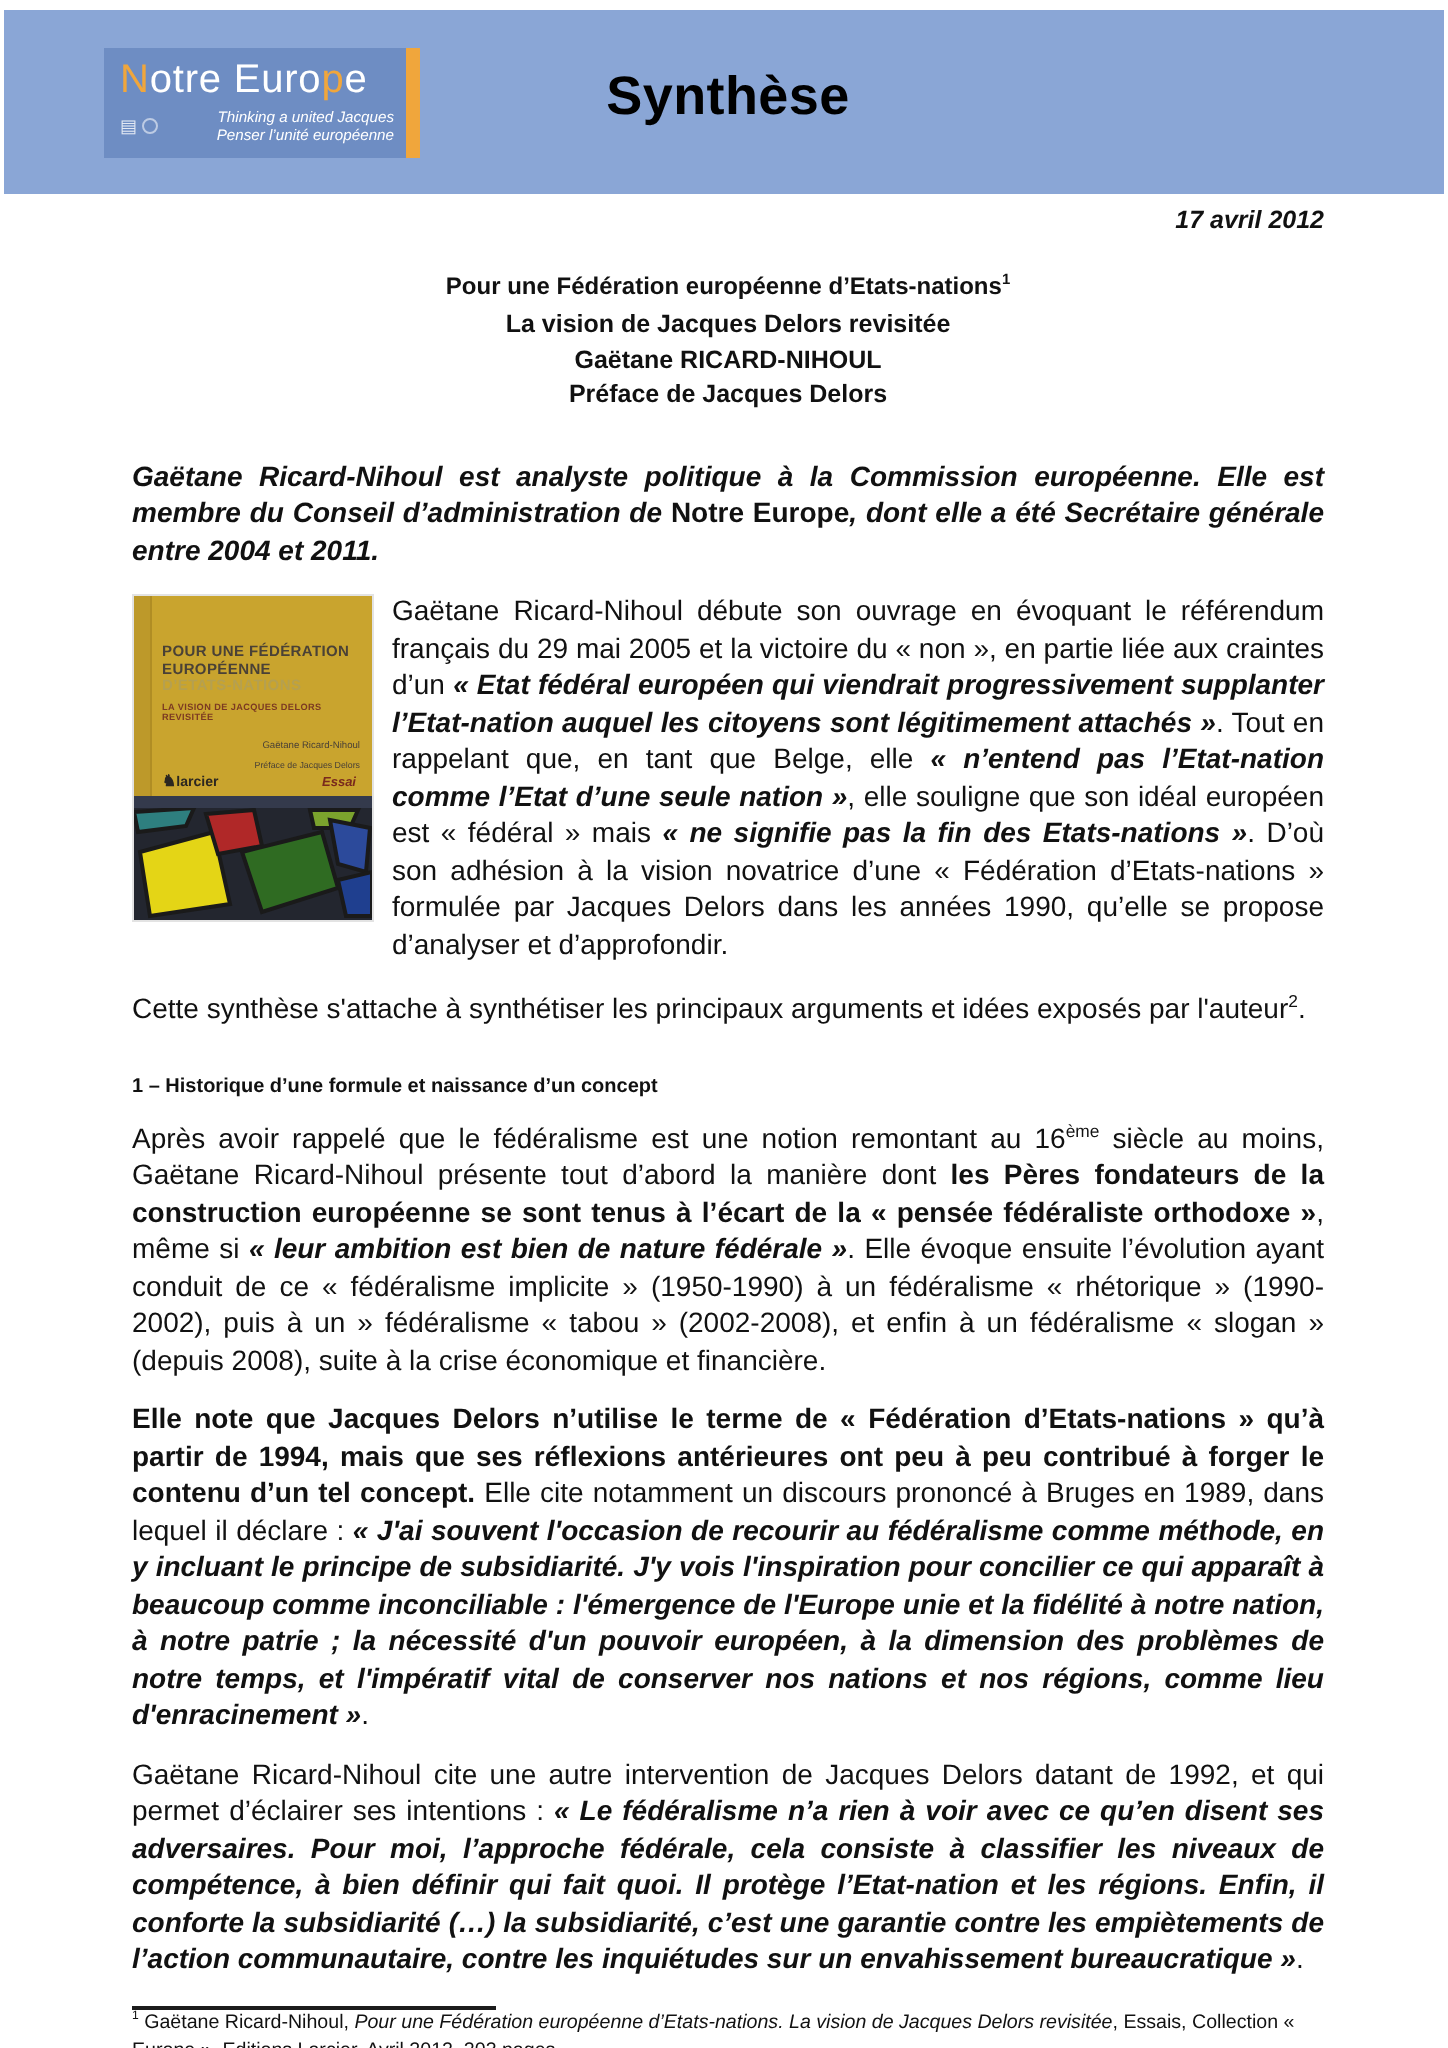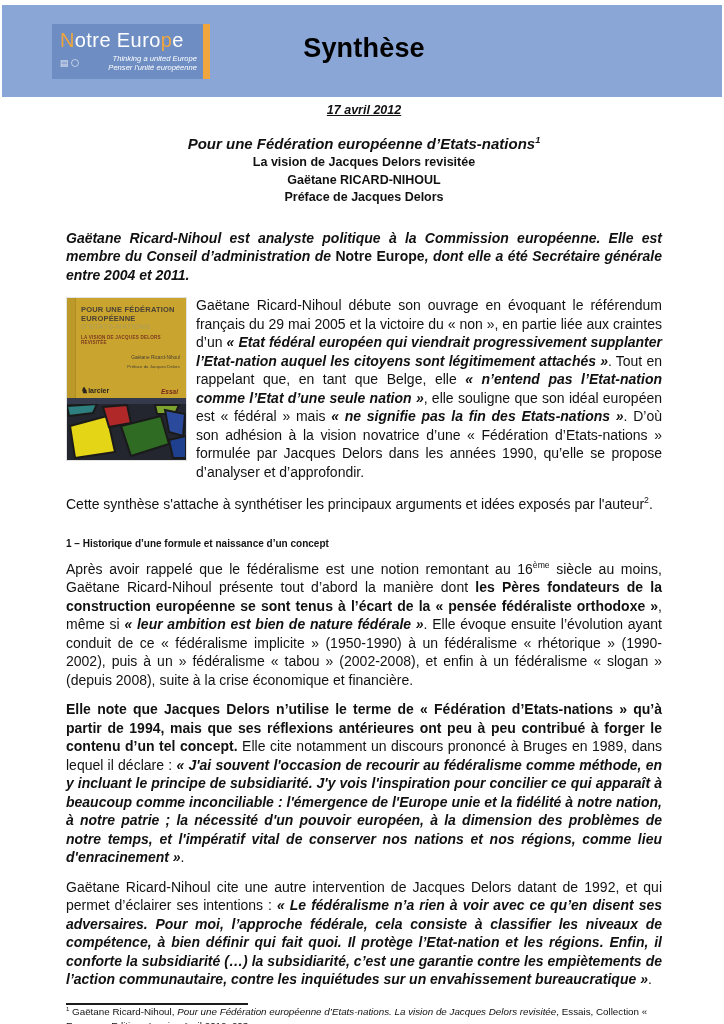--- a/index.html
+++ b/index.html
@@ -18,24 +18,24 @@
   .logo-name .run-accent { color:#f0a63c; }
   .logo-name .run-white  { color:#ffffff; }
   .logo-sub { display:flex; align-items:center; gap:3px; margin-top:2px; }
   .logo-icons { display:flex; align-items:center; gap:2px; }
   .doc-glyph { font-size:9px; color:#e3e9f4; line-height:9px; }
   .circle-glyph { width:8px; height:8px; border:1px solid rgba(255,255,255,.55); border-radius:50%; }
   .tagline { flex:1; text-align:right; color:#ffffff; font-style:italic; font-size:7.6px; line-height:9px; white-space:nowrap; }
 
   
   .content { position:absolute; top:97px; left:64px; width:596px; }
-  .date-line { margin-top:6px; text-align:center; font-size:12.5px; font-weight:bold; font-style:italic;text-decoration:underline; }
+  .date-line { margin-top:6px; text-align:right; font-size:12.5px; font-weight:bold; font-style:italic; }
 
   .doc-title { margin-top:16px; text-align:center; }
-  .doc-title-main { font-size:15px; font-weight:bold; line-height:21px;font-style:italic; }
+  .doc-title-main { font-size:12px; font-weight:bold; line-height:21px; }
   .doc-title-sub  { font-size:12.5px; font-weight:bold; line-height:17.5px; }
 
   p.body-par { font-size:14px; line-height:18.5px; text-align:justify; }
   .mt-intro1 { margin-top:22px; }
   .mt-intro2 { margin-top:12px; }
   .book-row  { margin-top:12px; }
   .mt-synthese { margin-top:14px; clear:both; }
   .section-heading { margin-top:24px; font-size:10px; font-weight:bold; }
   .mt-par { margin-top:11px; }
 
@@ -43,21 +43,21 @@
   .run-b  { font-weight:bold; }
   .run-i  { font-style:italic; }
   .run-bi { font-weight:bold; font-style:italic; }
   sup { line-height:0; }
   .run-sup  { font-size:0.62em; }
   .run-supb { font-size:0.62em; font-weight:bold; }
 
   
   .book-cover { float:left; width:119px; height:162px; margin:2px 10px 4px 1px; position:relative;
                 display:flex; flex-direction:column; box-shadow:0 0 0 1px #e3e3e3; }
-  .cover-top { position:relative; background:#c9a42e; height:100px; padding:8px 6px 3px 14px;
+  .cover-top { position:relative; background:#c9a42e; height:100px; padding:24px 6px 3px 14px;
                display:flex; flex-direction:column; }
   .cover-spine { position:absolute; left:0; top:0; bottom:0; width:9px; background:#bd992a; border-right:1px solid #b08d24; }
   .cover-title-1 { font-size:7.5px; font-weight:bold; color:#4a4136; line-height:8.5px; letter-spacing:0.2px; }
   .cover-title-3 { font-size:7.5px; font-weight:bold; color:#b5a050; line-height:8.5px; letter-spacing:0.2px; }
   .cover-subtitle { margin-top:3px; font-size:4.6px; font-weight:bold; color:#7c3a22; letter-spacing:0.2px; }
   .cover-author  { margin-top:10px; font-size:4.8px; color:#4a4136; text-align:right; }
   .cover-preface { margin-top:4px; font-size:4.4px; color:#4a4136; text-align:right; }
   .cover-imprint { margin-top:auto; display:flex; justify-content:space-between; align-items:flex-end; }
   .cover-publisher { font-size:7px; font-weight:bold; color:#2b2620; }
   .cover-publisher .pub-glyph { font-size:8px; }
@@ -77,21 +77,21 @@
 
   <div class="banner">
     <div class="logo-box">
       <div class="logo-name"><span class="run-accent">N</span><span class="run-white">otre Euro</span><span class="run-accent">p</span><span class="run-white">e</span></div>
       <div class="logo-sub">
         <span class="logo-icons">
           <span class="doc-glyph">▤</span>
           <span class="circle-glyph"></span>
         </span>
         <span class="tagline">
-          <span>Thinking a united Europe</span><br>
+          <span>Thinking a united Jacques</span><br>
           <span>Penser l’unité européenne</span>
         </span>
       </div>
       <div class="logo-bar"></div>
     </div>
     <div class="banner-title">Synthèse</div>
   </div>
 
   <div class="content">
 

